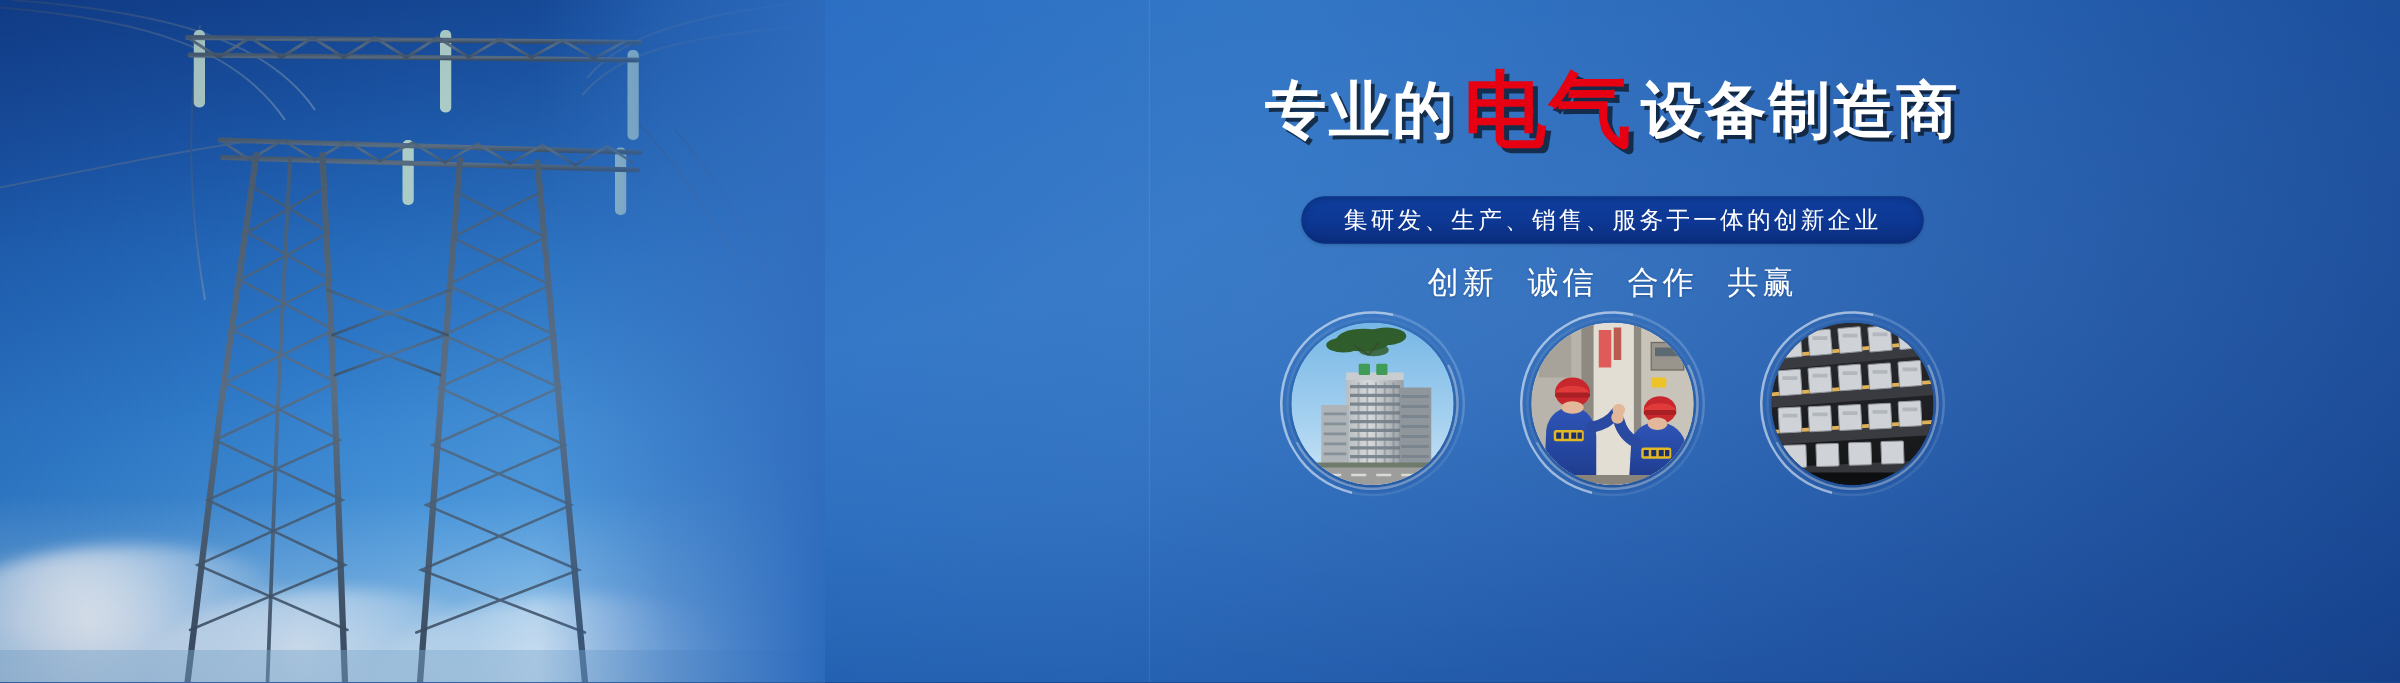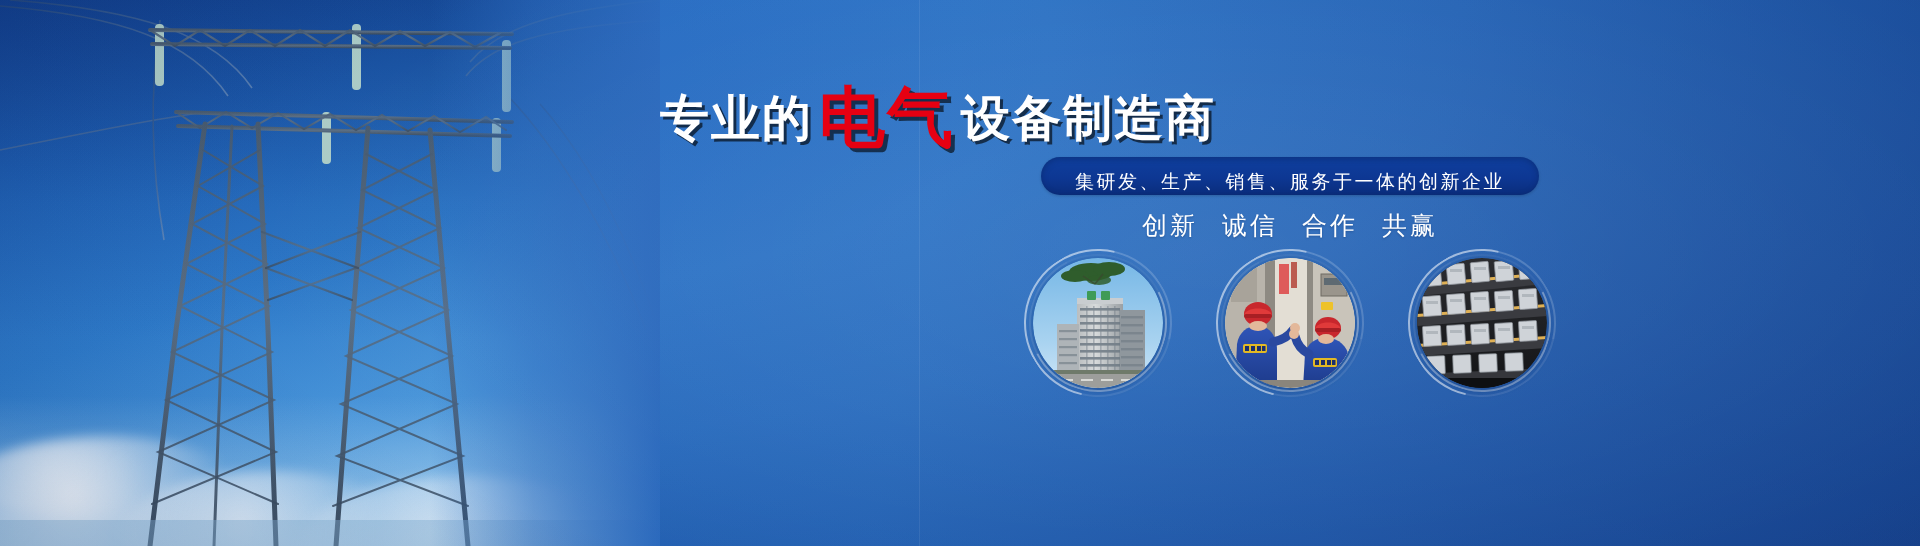--- a/index.html
+++ b/index.html
@@ -66,22 +66,22 @@
   
   .pylon{position:absolute;left:0;top:0;width:660px;height:546px;}
   .pylon svg{display:block;}
 
   
   .content{
     position:absolute;left:660px;top:0;width:1260px;height:546px;
   }
 
   .headline{
-    position:absolute;top:80px;left:0;width:100%;
-    text-align:left;
+    position:absolute;top:50px;left:0;width:100%;
+    text-align:center;
     white-space:nowrap;
     line-height:1;
   }
   .headline .seg{
     font-weight:bold;
     letter-spacing:2px;
   }
   .seg-white{
     font-size:49px;
     color:#ffffff;
@@ -96,21 +96,21 @@
     vertical-align:baseline;
     position:relative;
     top:5px;
   }
 
   .pill{
     position:absolute;top:157px;left:50%;
     transform:translateX(-50%);
     height:38px;
     padding:0 34px;
-    display:flex;align-items:flex-end;justify-content:center;
+    display:flex;align-items:center;justify-content:center;
     border-radius:19px;
     background:linear-gradient(180deg,#0f3f9e 0%, #0d3793 55%, #0a2d7c 100%);
     box-shadow:0 2px 6px rgba(5,25,70,0.35) inset, 0 1px 3px rgba(0,0,0,0.18);
   }
   .pill-text{
     color:#ffffff;
     font-size:19px;
     letter-spacing:2.5px;
     white-space:nowrap;
     font-weight:500;

